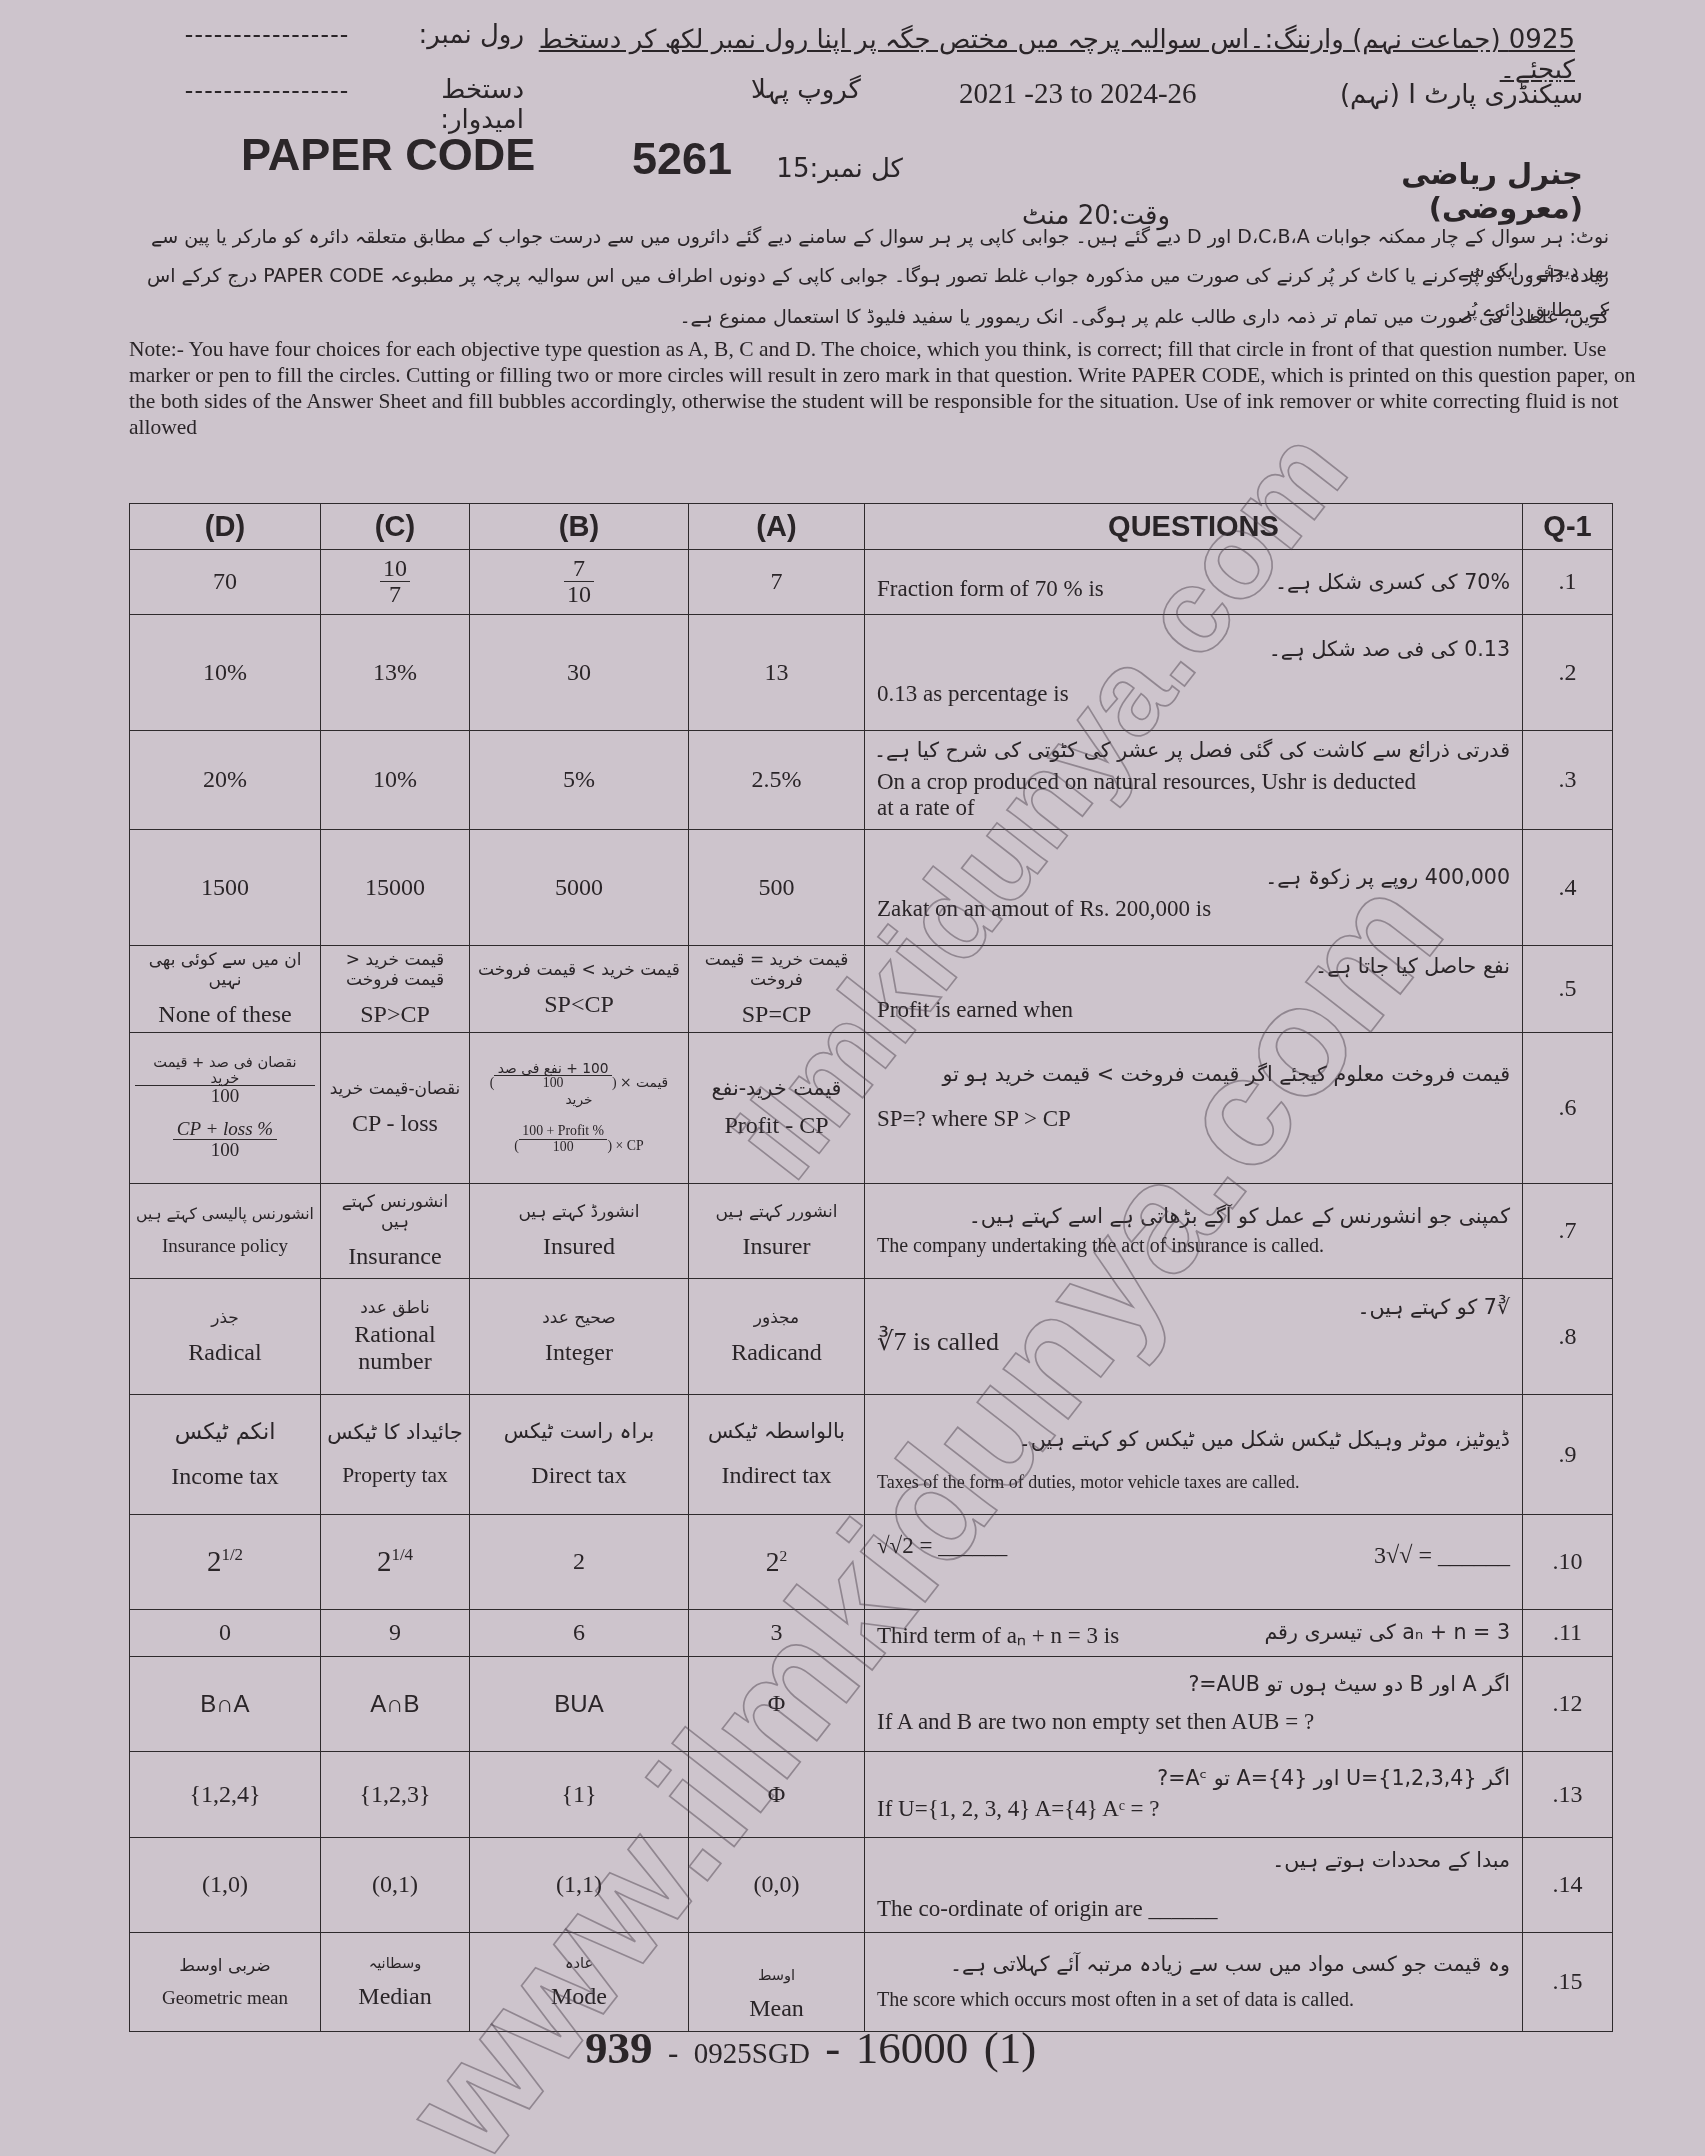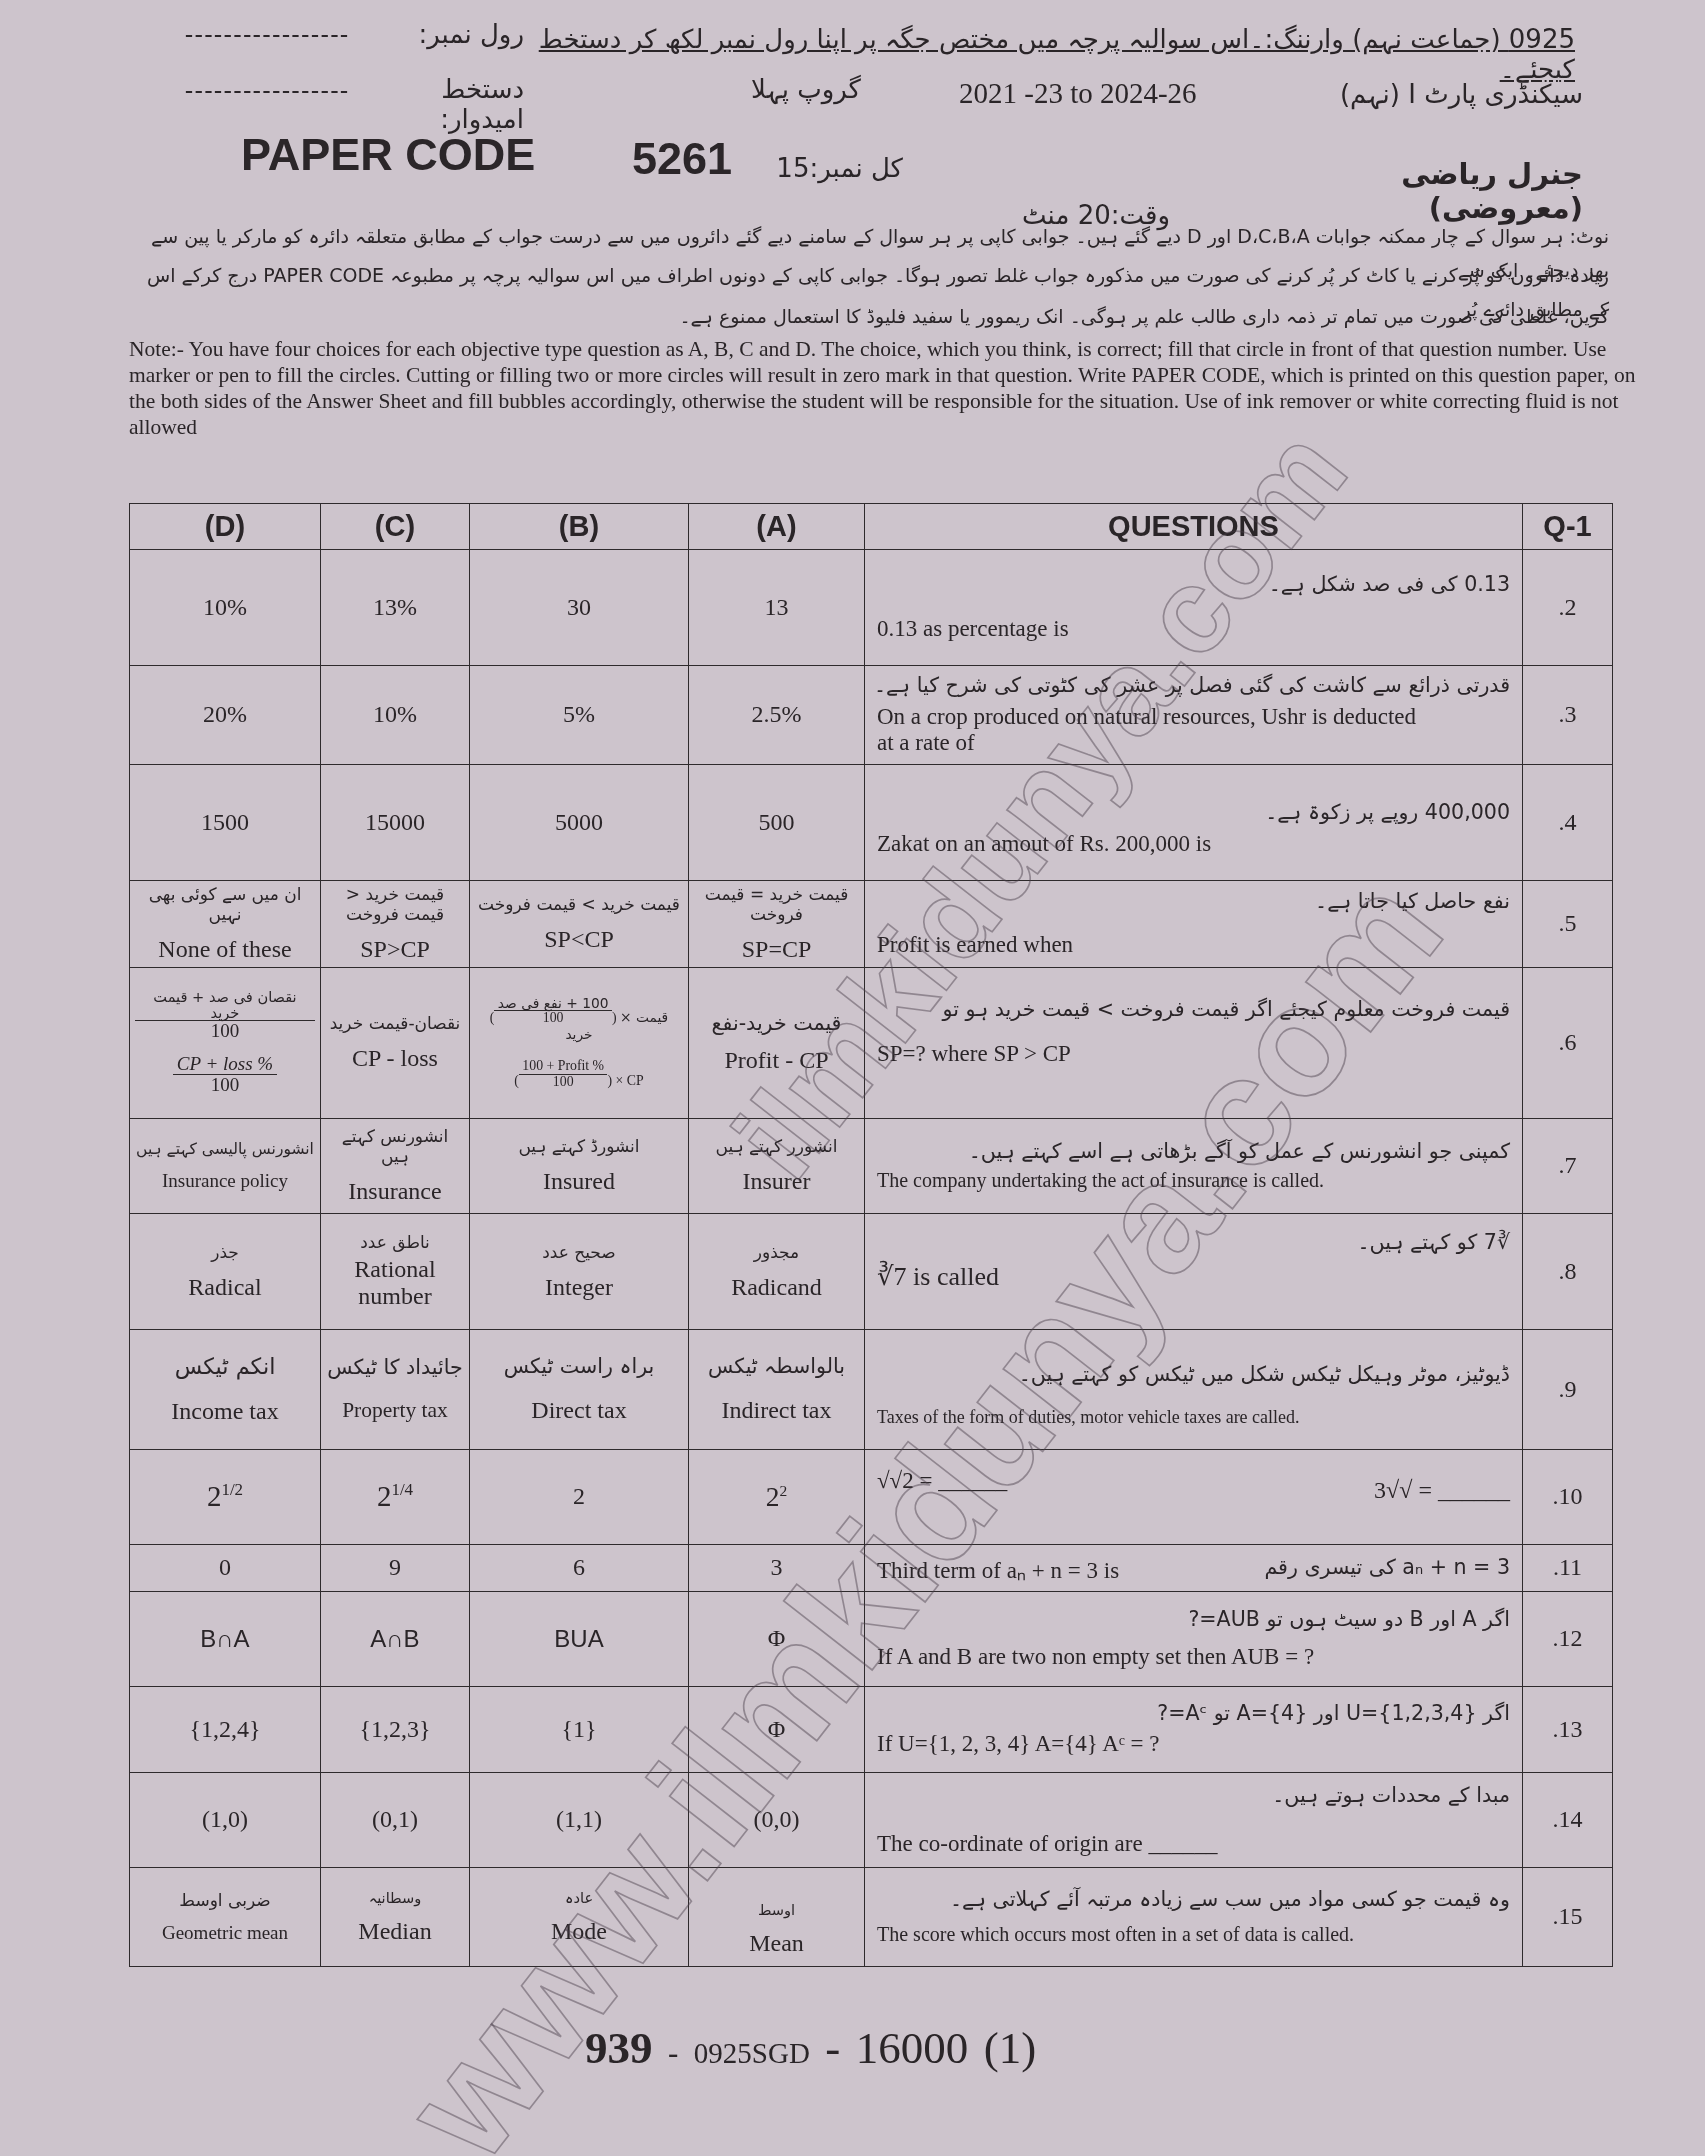--- a/index.html
+++ b/index.html
@@ -77,20 +77,31 @@
   <tbody>
       <tr style="height:40px;">
     <th>(D)</th>
     <th>(C)</th>
     <th>(B)</th>
     <th>(A)</th>
     <th>QUESTIONS</th>
     <th>Q-1</th>
   </tr>
 
+  <tr style="height:65px;">
+    <td>70</td>
+    <td><span class="frac"><span class="num">10</span><span class="den">7</span></span></td>
+    <td><span class="frac"><span class="num">7</span><span class="den">10</span></span></td>
+    <td>7</td>
+    <td class="qcell">
+      <span class="q-ur" style="position:absolute; right:0; top:15.5px;">70% کی کسری شکل ہے۔</span>
+      <span class="q-en" style="padding-top:19px;">Fraction form of 70 % is</span>
+    </td>
+    <td class="qnum">.1</td>
+  </tr>
 
   <tr style="height:116px;">
     <td>10%</td>
     <td>13%</td>
     <td>30</td>
     <td>13</td>
     <td class="qcell">
       <span class="q-ur">0.13 کی فی صد شکل ہے۔</span>
       <span class="q-en" style="padding-top:17px;">0.13 as percentage is</span>
     </td>

